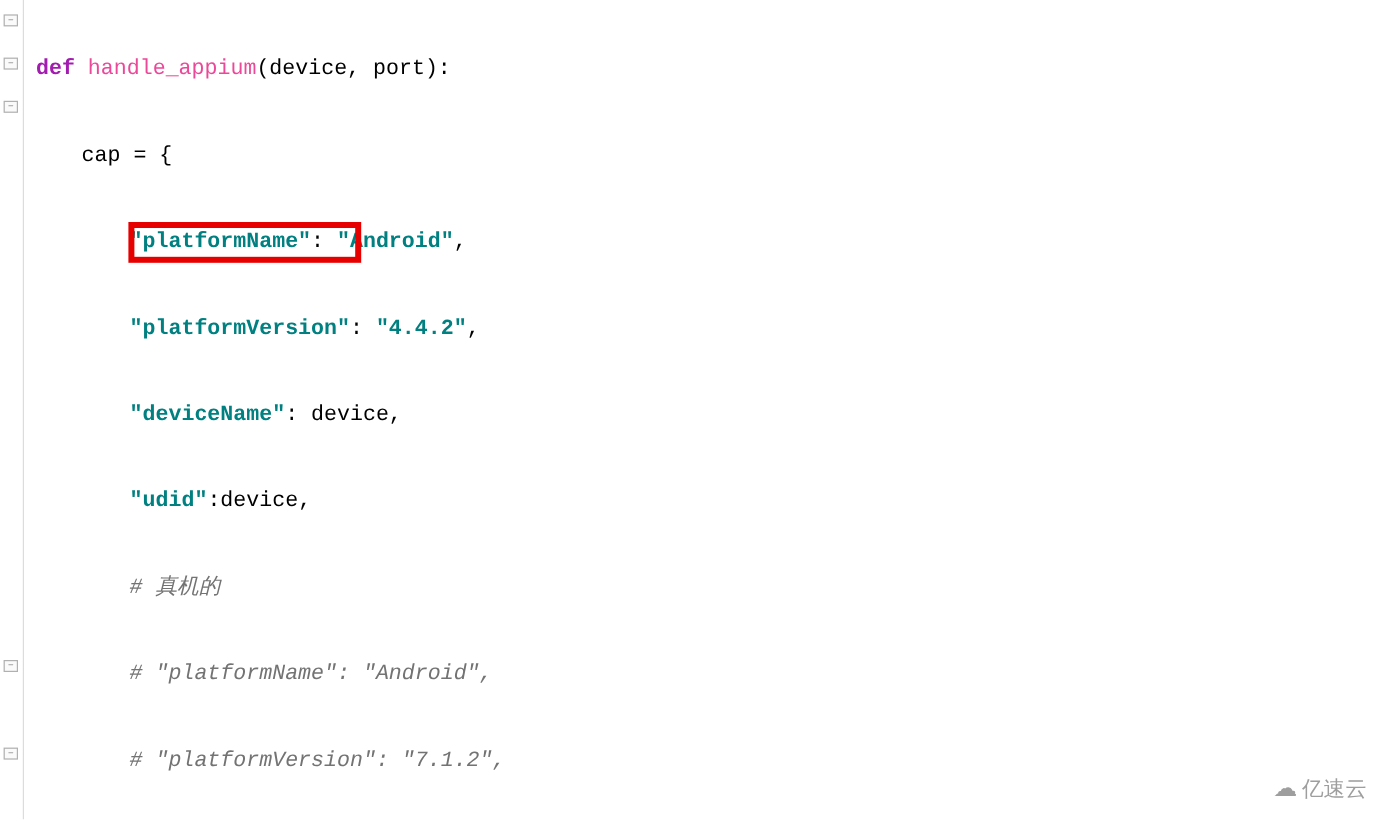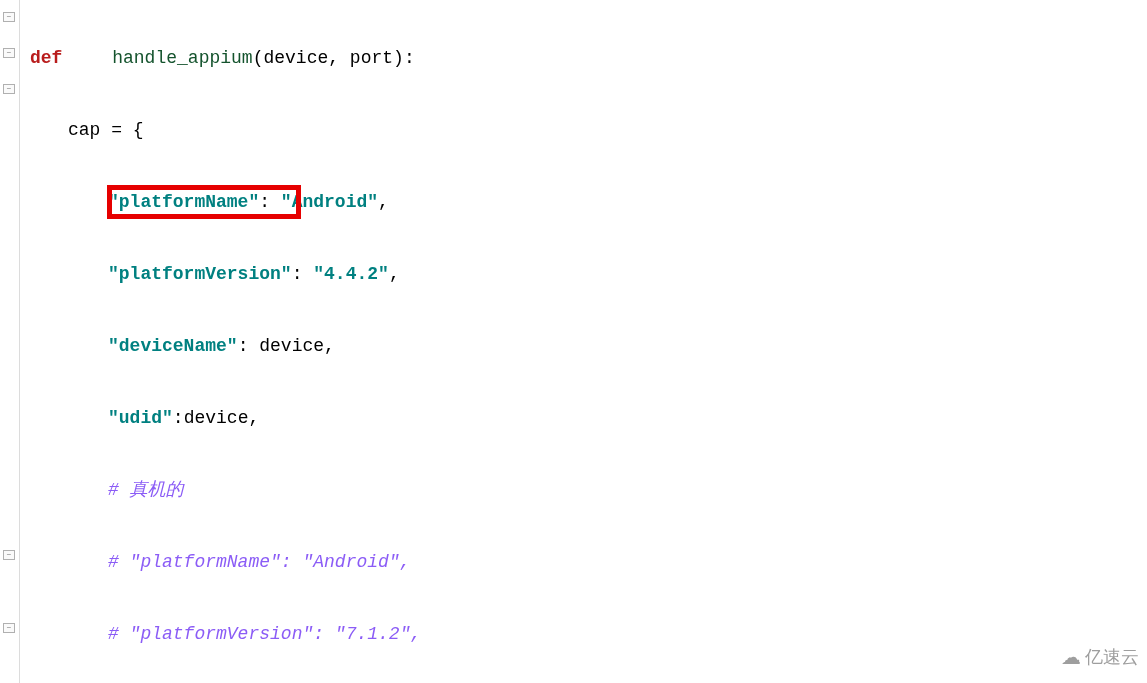--- a/index.html
+++ b/index.html
@@ -42,24 +42,24 @@
     left: 22px;
     right: 0;
     top: 0;
     padding-top: 4px;
     white-space: pre;
     color: #000000;
   }
   .line { display: block; padding-left: 8px; min-height: 36px;}
   .ind1 { padding-left: 46px; font-family: Liberation Mono, monospace; }
   .ind2 { padding-left: 86px; }
-  .def { color: #b91c1c; font-weight: bold; }
-  .fn { color: #14532d; margin-left: 39px; }
+  .def { color: #a21caf; font-weight: bold; }
+  .fn { color: #ec4899; }
   .str { color: #008080; font-weight: bold; }
-  .cmt { color: #8b5cf6; font-style: italic; }
+  .cmt { color: #737373; font-style: italic; }
   .highlight-box {
     position: absolute;
     border: 5px solid #e60000;
     pointer-events: none;
   }
   .watermark {
     position: absolute;
     right: 8px;
     bottom: 6px;
     font-family: Arial, sans-serif;

